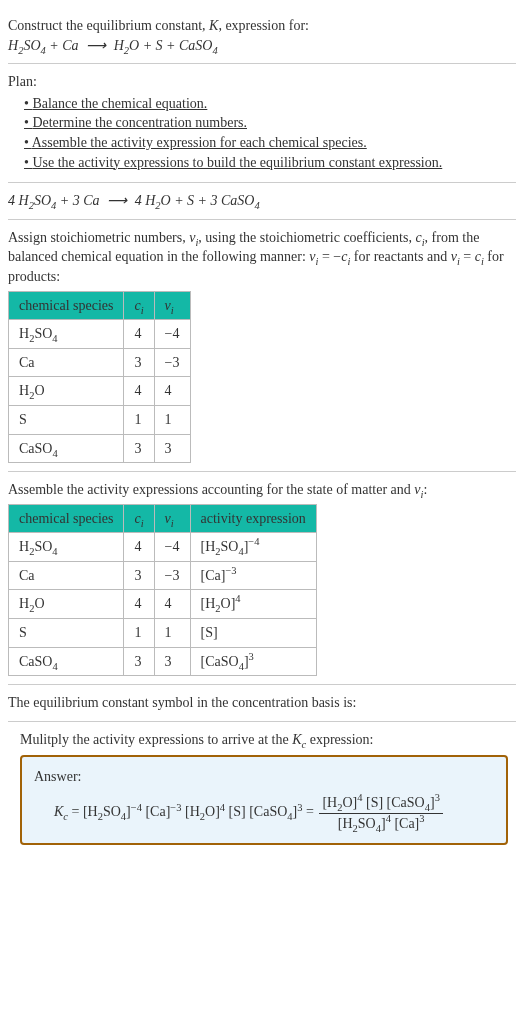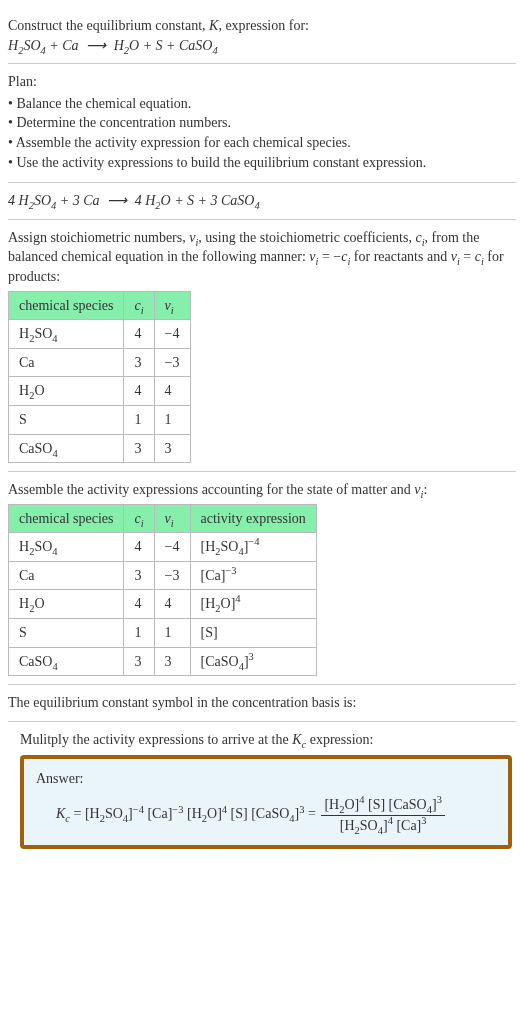--- a/index.html
+++ b/index.html
@@ -43,25 +43,25 @@
   border-collapse: collapse;
   margin-top: 4px;
 }
 th, td {
   border: 1px solid #bbb;
   padding: 4px 10px;
   text-align: left;
   font-weight: normal;
 }
 th {
-  background: #86efac;
+  background: #14b8a6;
 }
 .answer-box {
   background: #eaf4fb;
-  border: 4px solid #a16207;
+  border: 2px solid #a16207;
   border-radius: 4px;
   padding: 10px 12px;
   margin-top: 6px;
   width: 460px;
 }
 .answer-label {
   margin-bottom: 6px;
 }
 .frac {
   display: inline-block;
@@ -78,21 +78,22 @@
   display: block;
   padding: 0 3px;
 }
 .kc-line {
   white-space: nowrap;
   padding-left: 20px;
 }
 ul.plan {
   list-style: none;
   padding-left: 0;
-  margin: 2px 0;
+  margin: 2px 16px;
+  text-decoration: underline;
 }
 ul.plan li::before {
   content: "• ";
 }
 .ital {
   font-style: italic;
 }
 </style>
 </head>
 <body>

